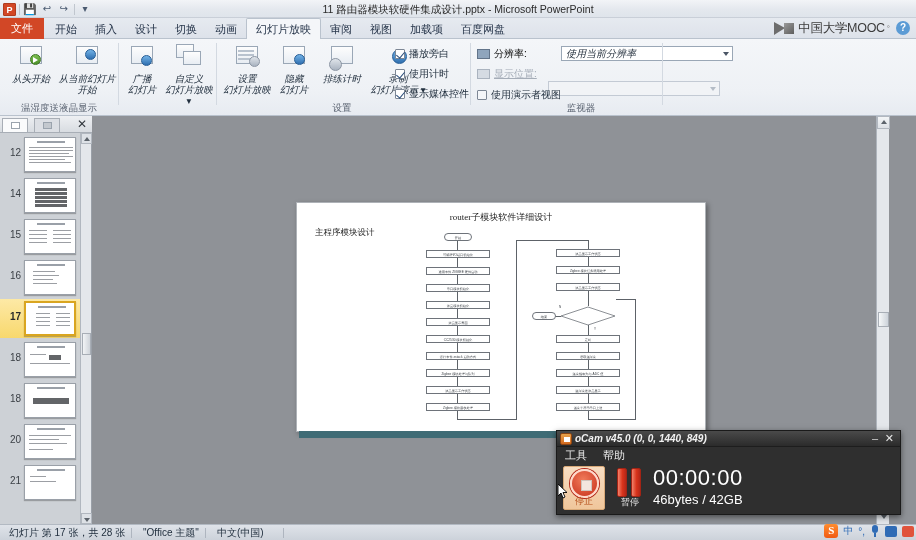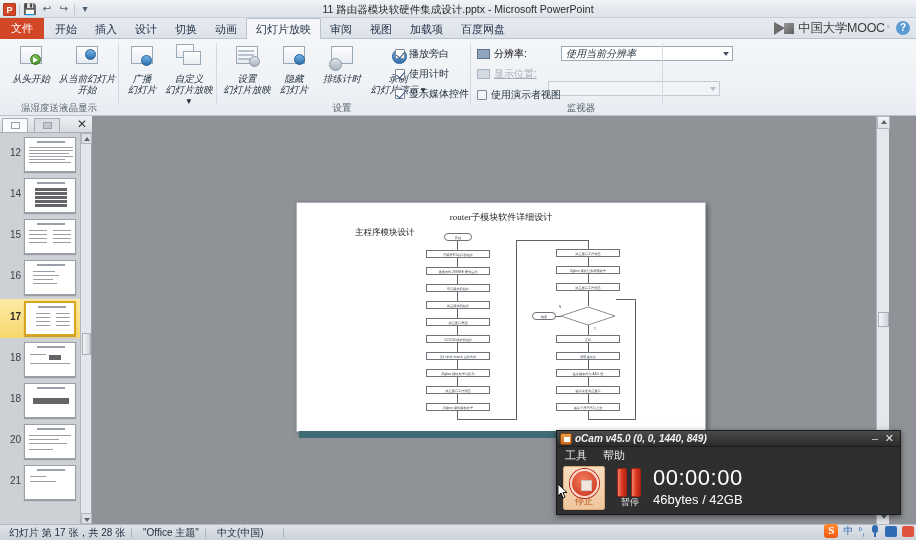--- a/index.html
+++ b/index.html
@@ -207,21 +207,20 @@
     border:1px solid #aeb2b7;
   }
   .slide-bottombar { position:absolute; left:2px; bottom:-7px; width:408px; height:7px; background:#3f6b75; }
   .slide-title {
     position:absolute; left:0; top:8px; width:100%; text-align:center;
     font-size:9px; color:#1c1c1c; font-family:"Liberation Serif", serif;
   }
   .slide-sub {
     position:absolute; left:18px; top:24px; font-size:8.5px; color:#1c1c1c;
     font-family:"Liberation Serif", serif;
-    margin-left:40px;
   }
   
   .fc { position:absolute; left:0; top:0; width:410px; height:230px; }
   .fnode {
     position:absolute; background:#fff; border:1px solid #6e737a;
     font-size:3.2px; color:#3a3f45; text-align:center; line-height:8px;
     overflow:hidden; white-space:nowrap;
   }
   .fnode.term { border-radius:6px; }
   .fline { position:absolute; background:#5d6268; }

